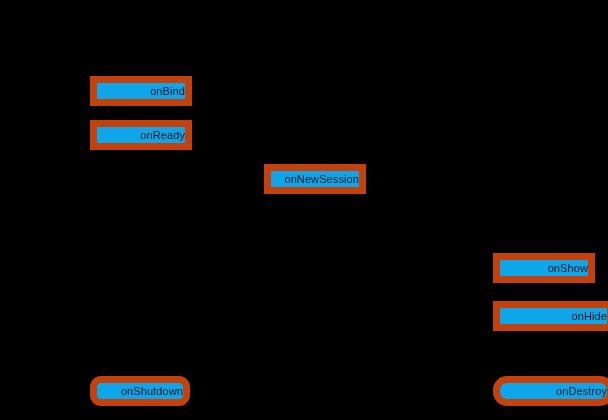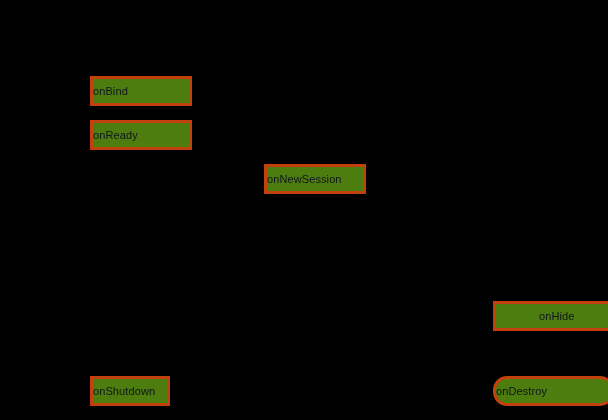--- a/index.html
+++ b/index.html
@@ -14,23 +14,23 @@
     height: 420px;
     background: #000000;
     overflow: hidden;
     font-family: "Liberation Sans", "DejaVu Sans", sans-serif;
   }
   .node {
     position: absolute;
     box-sizing: border-box;
     display: flex;
     align-items: center;
-    justify-content: flex-start;
-    background: #4d7c0f;
-    border: 3px solid #c2410c;
+    justify-content: flex-end;
+    background: #0ea5e9;
+    border: 7px solid #c2410c;
     color: #10161c;
     font-size: 11px;
     font-weight: 400;
     line-height: 1;
     letter-spacing: 0.1px;
     white-space: nowrap;
     user-select: none;
   }
   .node-label {
     display: block;
@@ -48,26 +48,29 @@
 
   <div class="node" style="left:264px; top:164px; width:102px; height:30px;">
     <span class="node-label">onNewSession</span>
   </div>
 
   <div class="node" style="left:90px; top:120px; width:102px; height:30px;">
     <span class="node-label">onReady</span>
   </div>
 
 
+  <div class="node" style="left:493px; top:253px; width:102px; height:30px;">
+    <span class="node-label">onShow</span>
+  </div>
 
   <div class="node" style="left:493px; top:301px; width:121px; height:30px;padding-left:43px;">
     <span class="node-label">onHide</span>
   </div>
 
-  <div class="node" style="left:90px; top:376px; width:80px; height:30px;">
+  <div class="node" style="left:90px; top:376px; width:100px; height:30px;border-radius:11px;">
     <span class="node-label">onShutdown</span>
   </div>
 
   <div class="node" style="left:493px; top:376px; width:121px; height:30px;border-radius:14px;">
     <span class="node-label">onDestroy</span>
   </div>
 
 </div>
 
 </body></html>

